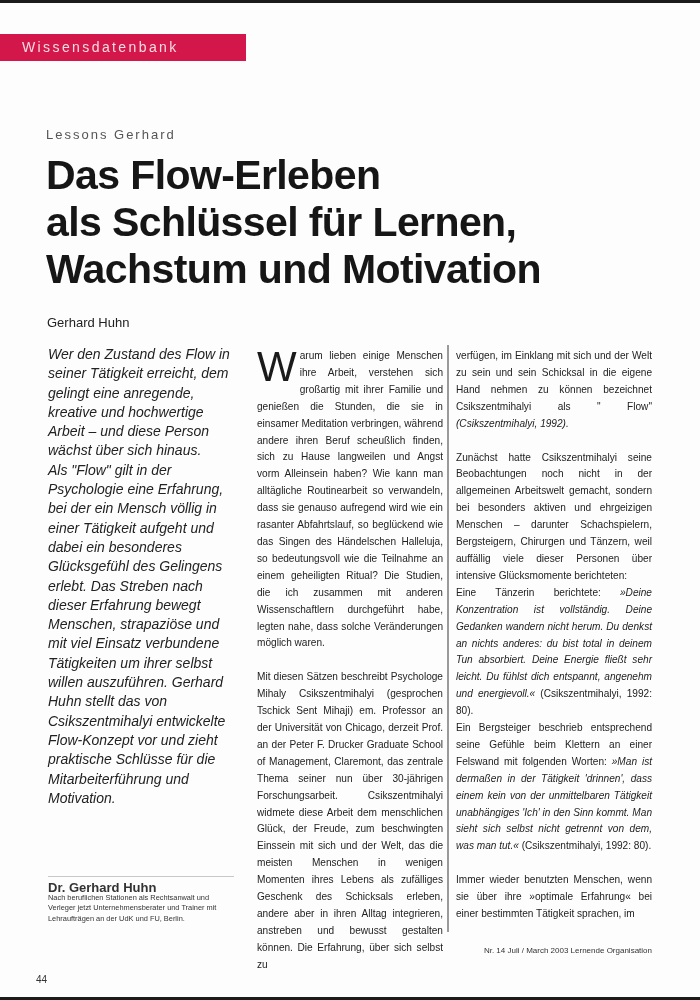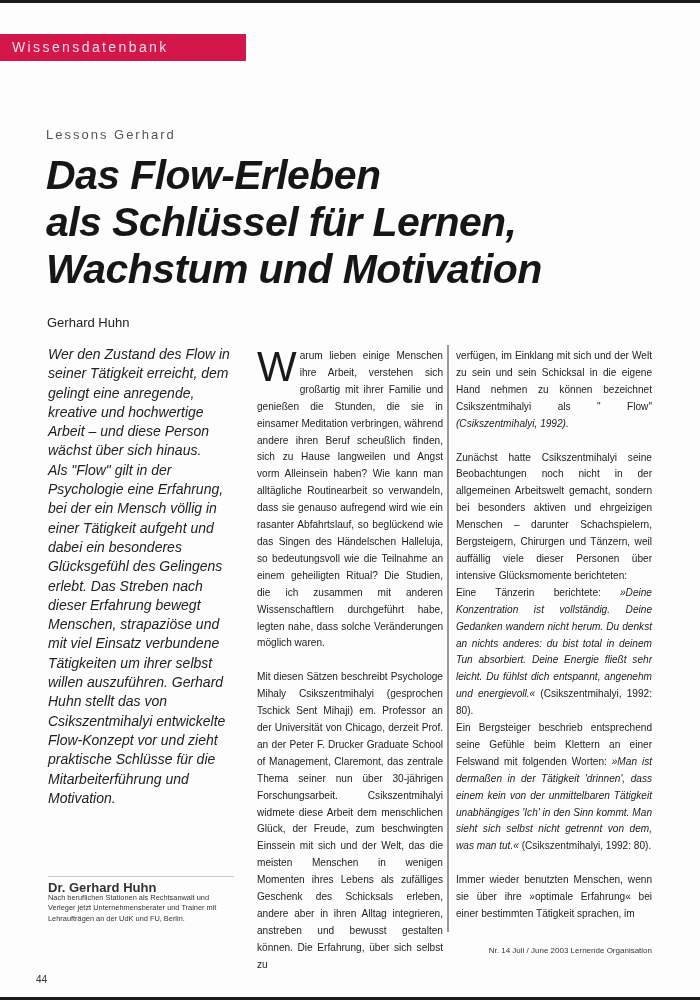--- a/index.html
+++ b/index.html
@@ -8,30 +8,30 @@
       background: #fdfdfd; color: #1a1a1a;
       font-family: "Liberation Sans", sans-serif;
     }
     .top-rule { position: absolute; left: 0; top: 0; width: 700px; height: 3px; background: #1c1c1c; }
     .bottom-rule { position: absolute; left: 0; bottom: 0; width: 700px; height: 3px; background: #1c1c1c; }
 
     .banner {
       position: absolute; left: 0; top: 34px; width: 246px; height: 27px;
       background: #d4174a; color: #f6dce3;
       font-size: 14px; letter-spacing: 2.4px; line-height: 27px;
-      padding-left: 12px; box-sizing: border-box;
+      padding-left: 22px; box-sizing: border-box;
     }
 
     .kicker {
       position: absolute; left: 46px; top: 127px;
       font-size: 13px; letter-spacing: 2px; color: #555;
     }
     .title {
       position: absolute; left: 46px; top: 152px; margin: 0;
-      font-size: 41px; font-weight: bold; line-height: 47px; letter-spacing: -0.6px; color: #161616; font-style: italic;
+      font-size: 41px; font-weight: bold; line-height: 47px; letter-spacing: -0.6px; color: #161616;
     }
     .title span { display: block; white-space: nowrap; }
     .author {
       position: absolute; left: 47px; top: 315px;
       font-size: 13px; color: #222;
     }
 
     .col { position: absolute; font-size: 10.1px; line-height: 16.9px; color: #222; }
     .col p { margin: 0; text-align: justify; }
 
@@ -104,15 +104,15 @@
   <p>Immer wieder benutzten Menschen, wenn sie über ihre »optimale Erfahrung« bei einer bestimmten Tätigkeit sprachen, im</p>
 </div>
 
 <div class="bio-rule"></div>
 <div class="bio">
   <span class="bio-name">Dr. Gerhard Huhn</span>
   <span>Nach beruflichen Stationen als Rechtsanwalt und Verleger jetzt Unternehmensberater und Trainer mit Lehraufträgen an der UdK und FU, Berlin.</span>
 </div>
 
 <div class="page-no">44</div>
-<div class="issue">Nr. 14 Juli / June 2003 Lernende Organisation</div>
+<div class="issue">Nr. 14 Juli / March 2003 Lernende Organisation</div>
 
 <div class="bottom-rule"></div>
 
 </body></html>

